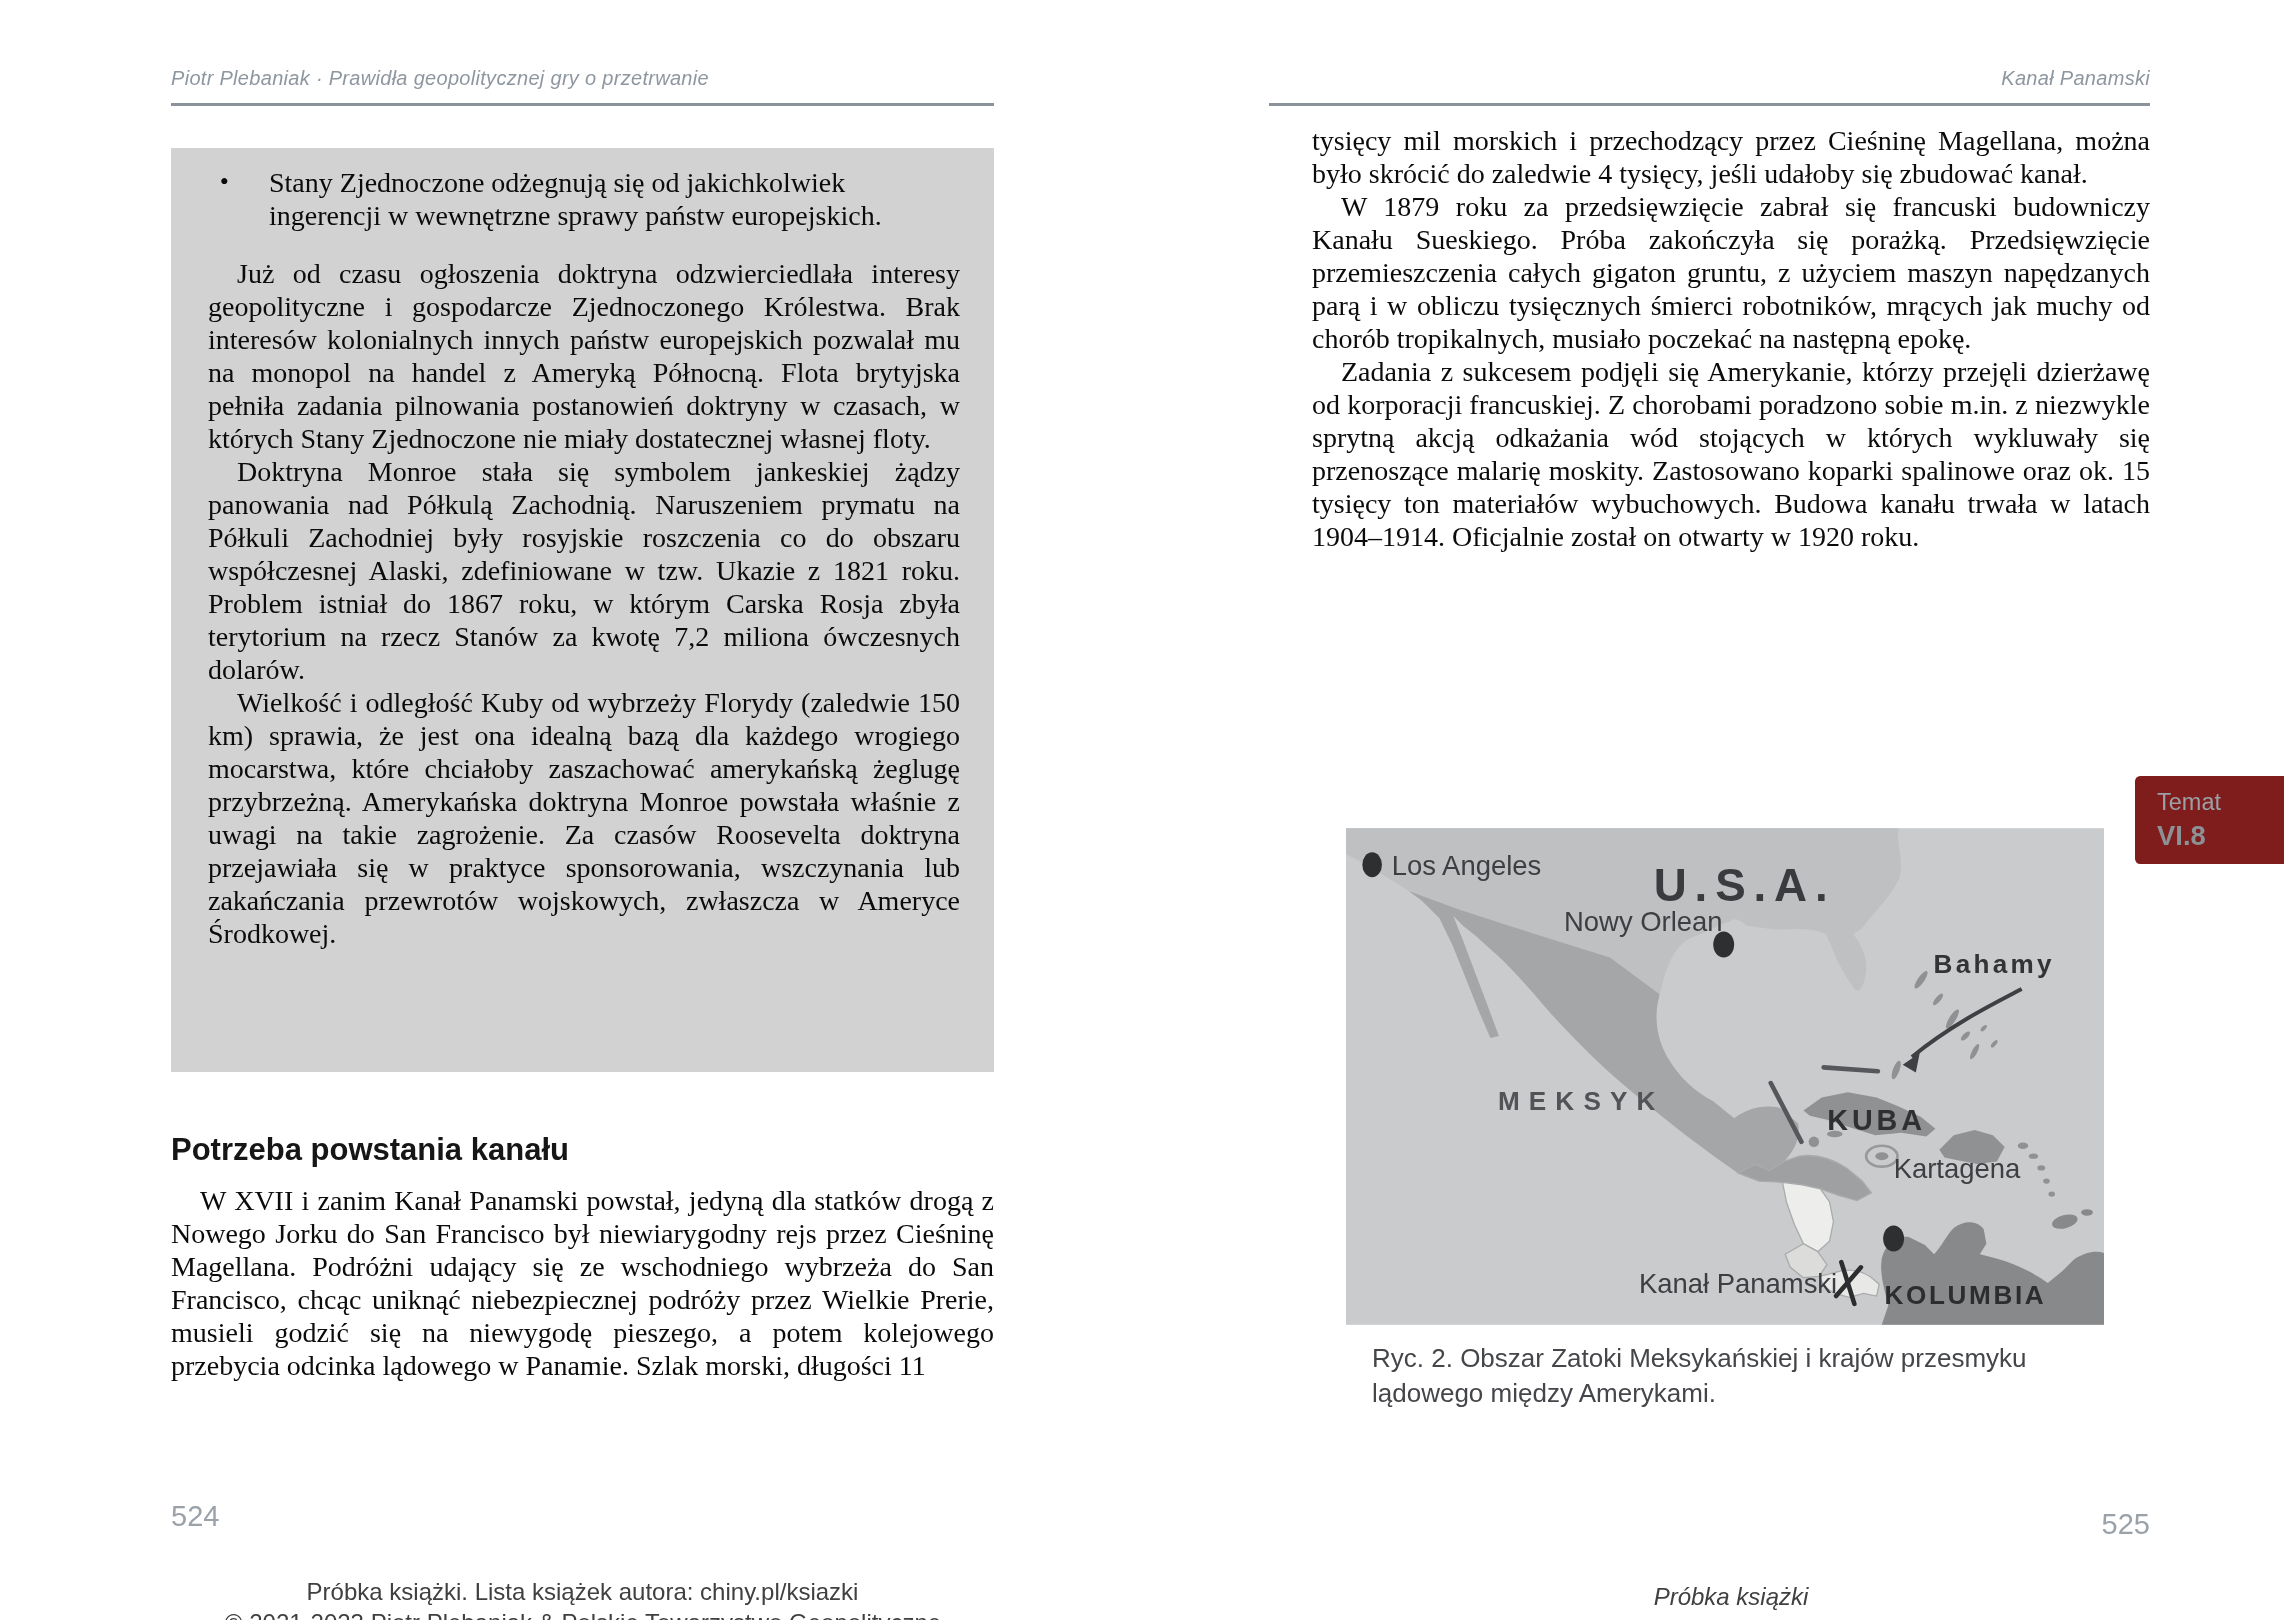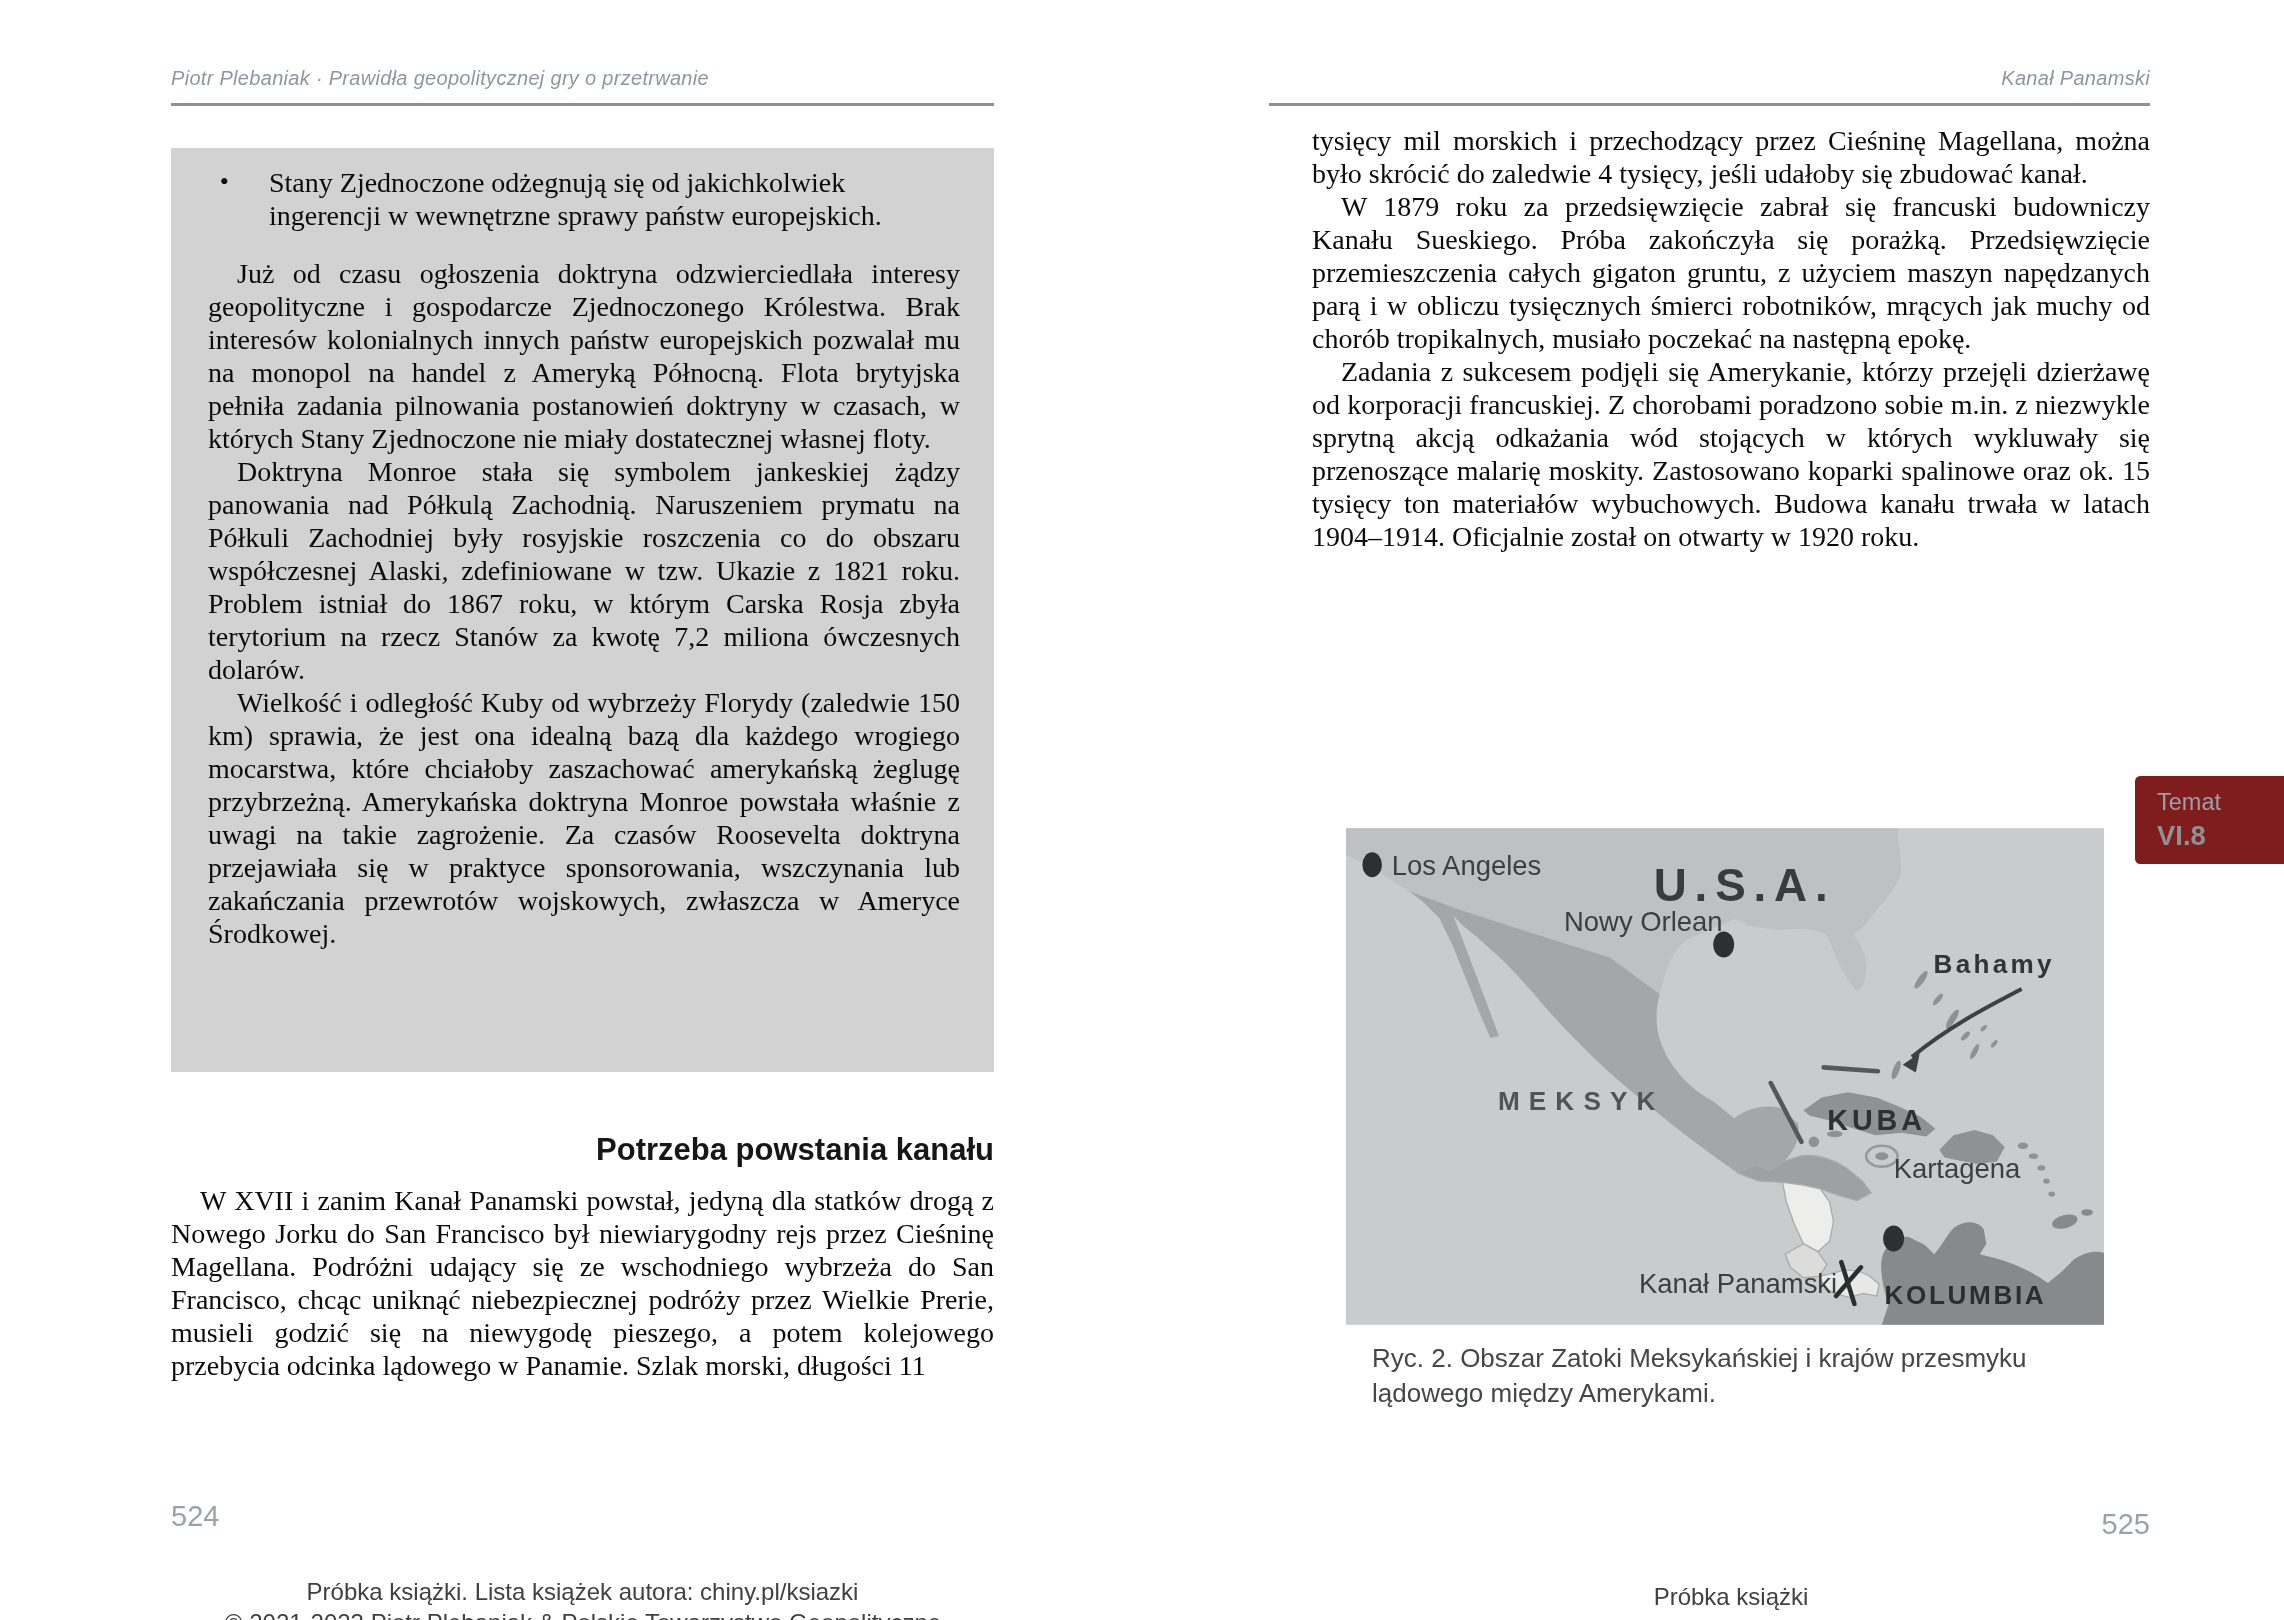--- a/index.html
+++ b/index.html
@@ -17,21 +17,21 @@
   .serif-body p{margin:0;text-indent:29px;}
   .serif-body p.noindent{text-indent:0;}
 
   
   .highlight-box{background:#d2d2d2;padding:18.3px 34px 0 37px;box-sizing:border-box;}
   .hb-bullet{position:relative;padding-left:61px;font-size:28px;line-height:33px;text-align:left;}
   .hb-bullet .dot{position:absolute;left:11.8px;top:-1.3px;font-size:26px;}
   .hb-paras{margin-top:25px;}
 
   .section-heading{font-family:"Liberation Sans", sans-serif;font-weight:bold;
-                   font-size:31px;color:#161616;letter-spacing:0;text-align:right;}
+                   font-size:31px;color:#161616;letter-spacing:0;}
 
   .page-number{font-family:"Liberation Sans", sans-serif;font-size:29px;color:#9aa1a8;}
   .footer-line{font-family:"Liberation Sans", sans-serif;font-size:24px;color:#404040;text-align:center;margin-top:36px;}
   .footer-line.it{font-style:italic;}
 
   .caption{font-family:"Liberation Sans", sans-serif;font-size:26px;line-height:35px;color:#44464a;}
 
   .side-tab{background:#7f1d1d;border-radius:5.2px 0 0 5.2px;box-sizing:border-box;padding:13px 0 0 22px;
             font-family:"Liberation Sans", sans-serif;}
   .side-tab .t1{font-size:23.5px;color:#9aa0a6;}
@@ -183,16 +183,16 @@
   </div>
 
   <div class="abs caption" style="left:1372px;top:1341px;width:751px;">Ryc. 2. Obszar Zatoki Meksykańskiej i krajów przesmyku lądowego między Amerykami.</div>
 
   <div class="abs side-tab" style="left:2135px;top:776px;width:149px;height:88px;">
     <div class="t1">Temat</div>
     <div class="t2">VI.8</div>
   </div>
 
   <div class="abs page-number" style="left:1326px;top:1508px;width:824px;text-align:right;">525</div>
-  <div class="abs footer-line" style="left:1312px;top:1547px;width:838px;">Próbka książki</div>
+  <div class="abs footer-line" style="left:1312px;top:1547px;width:838px;font-style:italic;">Próbka książki</div>
 
 </div>
 
 
 </body></html>

